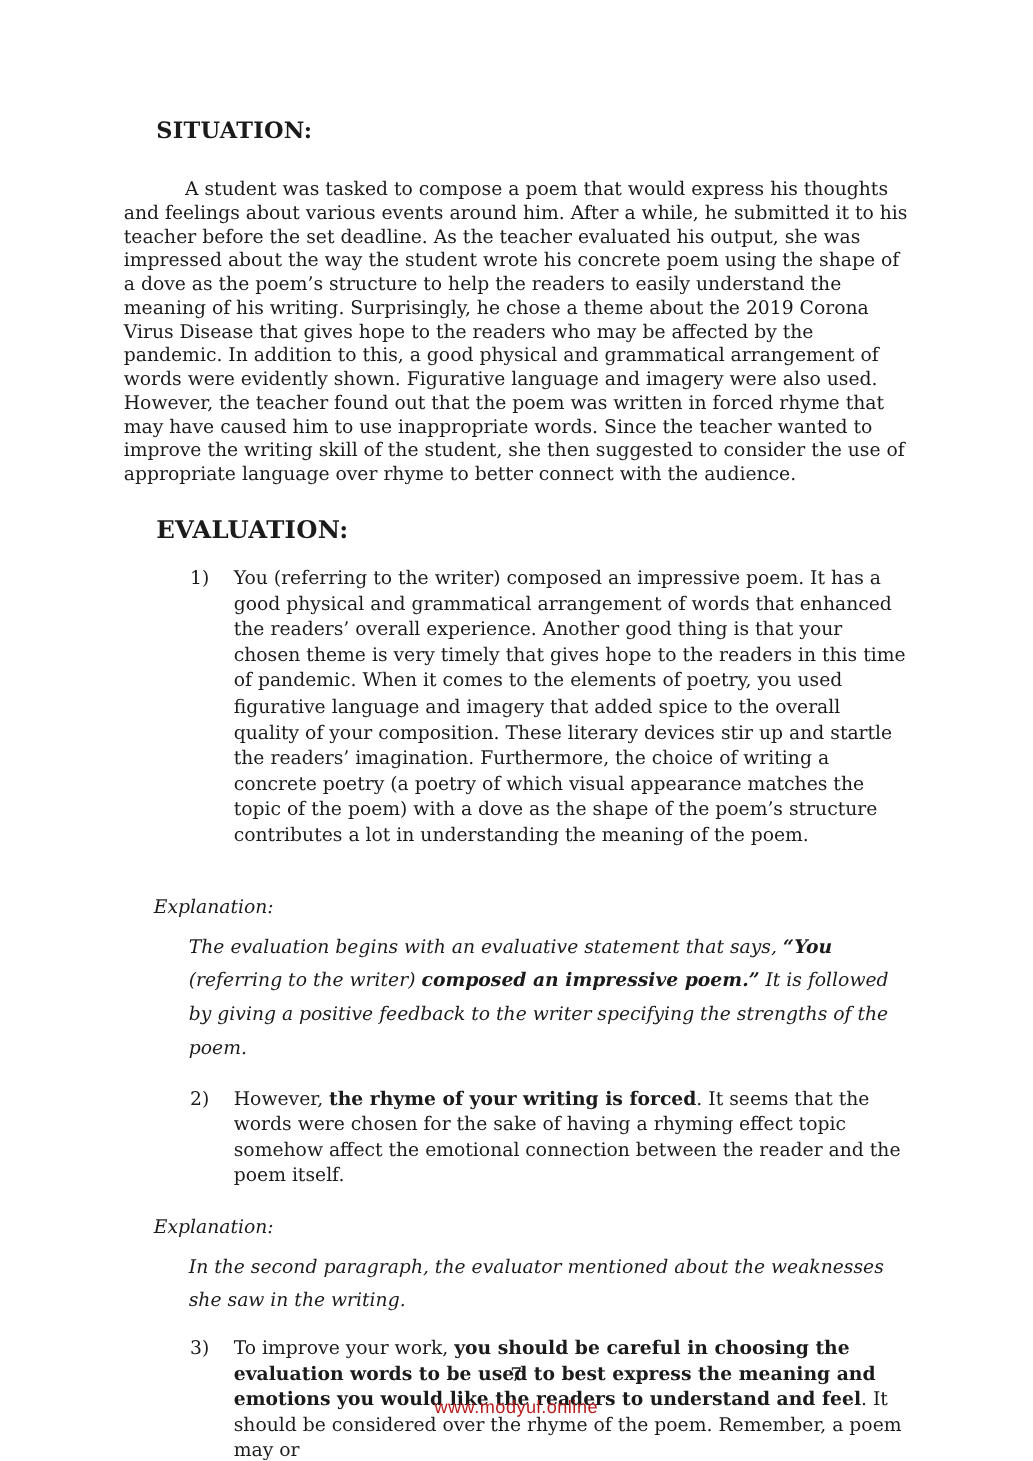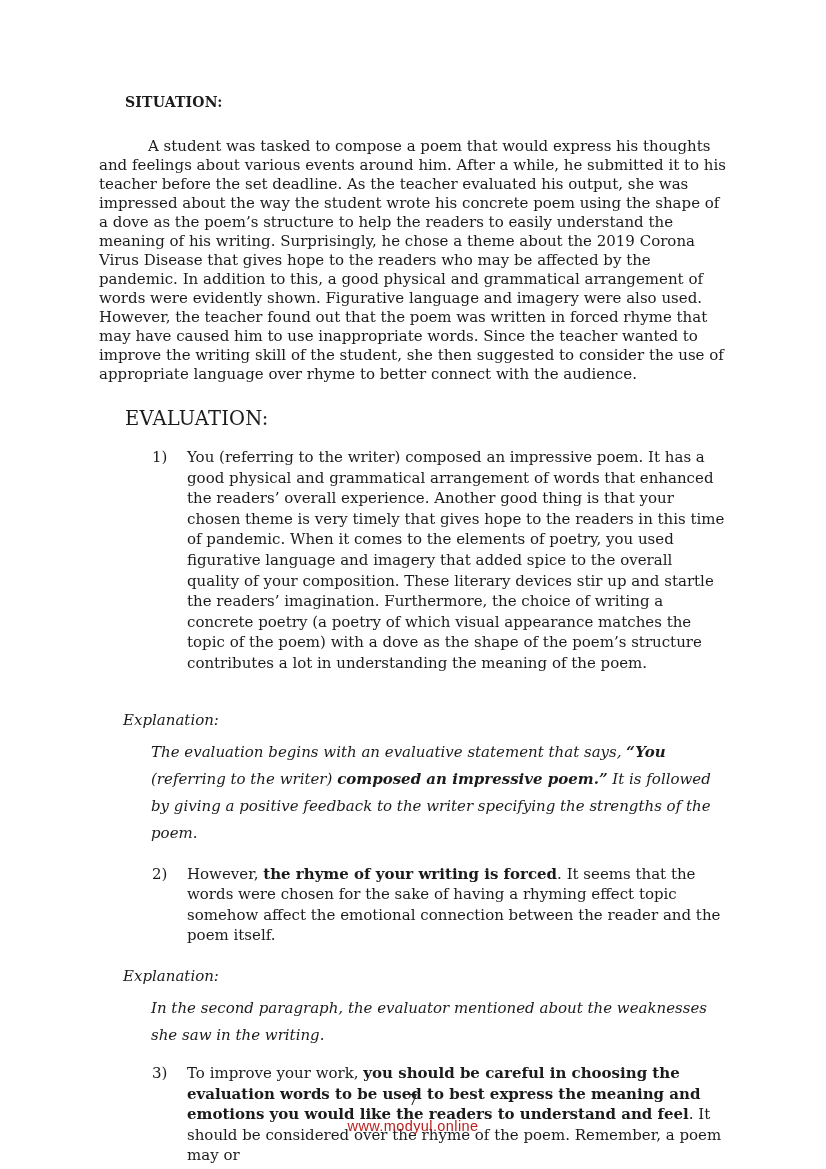--- a/index.html
+++ b/index.html
@@ -12,34 +12,34 @@
     font-family: "DejaVu Serif", serif;
     color: #1b1b1b;
     overflow: hidden;
     box-sizing: border-box;
   }
   .content {
     padding: 94px 99px 0 99px;
     box-sizing: border-box;
   }
   .h-situation {
-    font-size: 14px;
+    font-size: 18px;
     font-weight: bold;
     margin: 0 0 0 26px;
     letter-spacing: 0.2px;
   }
   .body-par {
     font-size: 15px;
     line-height: 19px;
     margin: 27px 0 0 0;
     text-indent: 49px;
   }
   .h-evaluation {
     font-size: 19.5px;
-    font-weight: normal;
+    font-weight: bold;
     margin: 23px 0 12px 26px;
     letter-spacing: 0.2px;
   }
   .list-item {
     display: flex;
     font-size: 15px;
     line-height: 20.6px;
     padding-left: 53px;
   }
   .li-1 { margin-top: 17px; }

